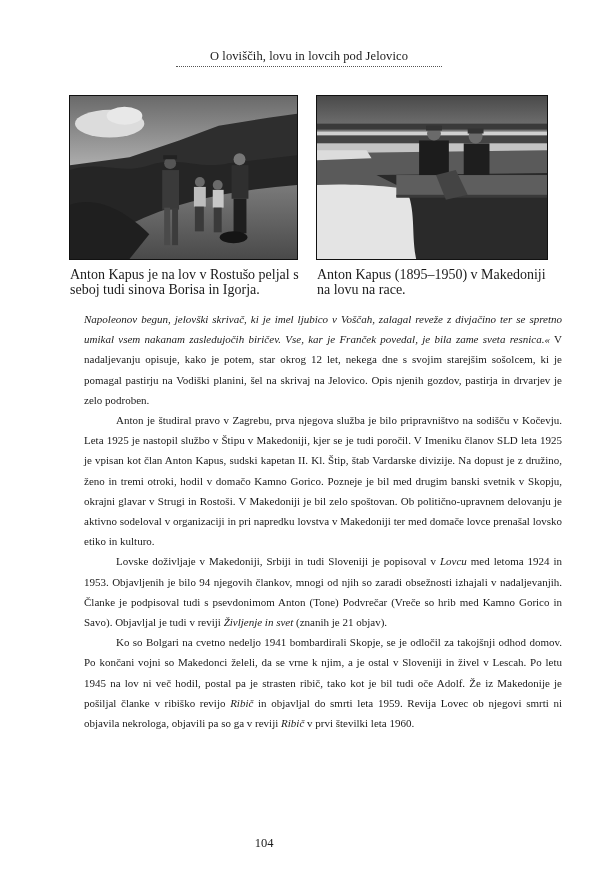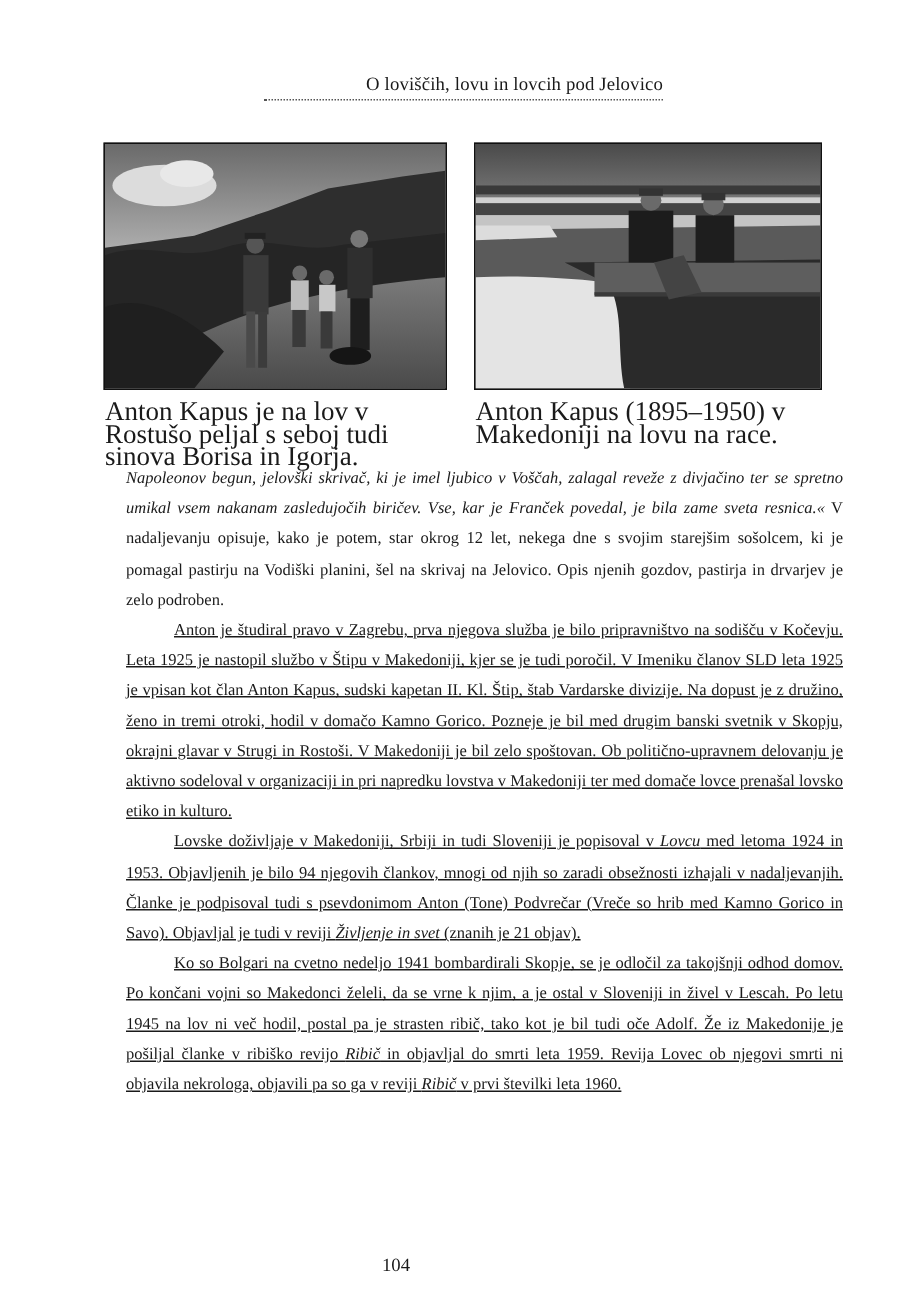--- a/index.html
+++ b/index.html
@@ -1,33 +1,33 @@
 <!DOCTYPE html>
 <html><head>
 <meta charset="utf-8">
 <style>
   html, body { margin: 0; padding: 0; background: #ffffff; }
   body { width: 608px; height: 877px; position: relative; overflow: hidden;
          font-family: "Liberation Serif", "DejaVu Serif", serif; color: #1a1a1a; }
   .running-head { position: absolute; left: 176px; width: 266px; top: 48px;
-                  text-align: right; font-size: 12.5px; line-height: 16px; letter-spacing: 0.1px; }
+                  text-align: center; font-size: 12.5px; line-height: 16px; letter-spacing: 0.1px; }
   .head-rule { position: absolute; left: 176px; width: 266px; top: 66px; height: 0;
                border-top: 1px dotted #555; }
   .photo { position: absolute; top: 95px; width: 229px; height: 165px;
            border: 1px solid #111; box-sizing: border-box; overflow: hidden; background: #777; }
   .photo-left { left: 69px; }
   .photo-right { left: 316px; width: 232px; }
   .photo svg { display: block; width: 100%; height: 100%; }
-  .caption { position: absolute; top: 267px; font-size: 18px; line-height: 15px; }
+  .caption { position: absolute; top: 267px; font-size: 14px; line-height: 15px; }
   .caption-left { left: 70px; width: 230px; }
   .caption-right { left: 317px; width: 232px; }
   .body-text { position: absolute; left: 84px; width: 478px; top: 309px;
                font-size: 11px; line-height: 20.2px; text-align: justify; hyphens: none; }
   .body-text p { margin: 0; }
-  .body-text p.indent { text-indent: 32px; text-decoration: underline; }
+  .body-text p.indent { text-indent: 32px; }
   .body-text i { font-style: italic; }
   .page-number { position: absolute; left: 0; width: 528px; top: 836px;
                  text-align: center; font-size: 12.5px; }
 </style>
 </head>
 <body>
 
 <div class="running-head">O loviščih, lovu in lovcih pod Jelovico</div>
 <div class="head-rule"></div>
 

